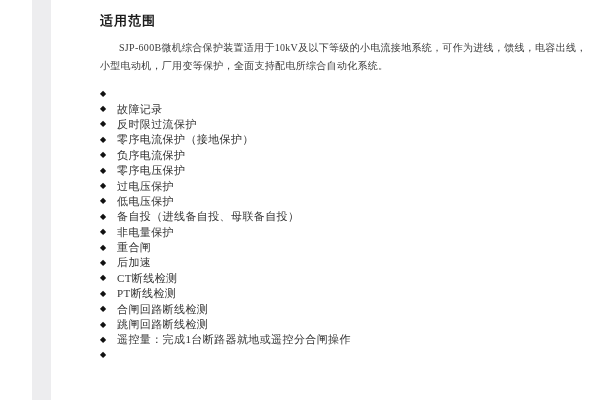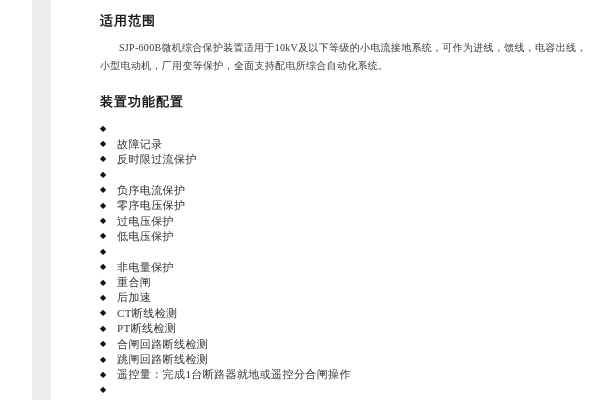--- a/index.html
+++ b/index.html
@@ -78,39 +78,39 @@
 <body>
 
 <div class="screen">
   <div class="gutter"></div>
 
   <div class="content">
     <h2 class="sec-heading">适用范围</h2>
 
     <p class="para">SJP-600B微机综合保护装置适用于10kV及以下等级的小电流接地系统，可作为进线，馈线，电容出线，小型电动机，厂用变等保护，全面支持配电所综合自动化系统。</p>
 
-    <h2 class="sec-heading functions">装置功能配置</h2>
 
     <ul class="features">
   <li>
     <span class="bullet">◆</span>
   </li>
 
   <li>
     <span class="bullet">◆</span>
     <span class="item-text">故障记录</span>
   </li>
 
   <li>
     <span class="bullet">◆</span>
     <span class="item-text">反时限过流保护</span>
   </li>
 
   <li>
     <span class="bullet">◆</span>
+    <span class="item-text">零序电流保护（接地保护）</span>
   </li>
 
   <li>
     <span class="bullet">◆</span>
     <span class="item-text">负序电流保护</span>
   </li>
 
   <li>
     <span class="bullet">◆</span>
     <span class="item-text">零序电压保护</span>
@@ -121,20 +121,21 @@
     <span class="item-text">过电压保护</span>
   </li>
 
   <li>
     <span class="bullet">◆</span>
     <span class="item-text">低电压保护</span>
   </li>
 
   <li>
     <span class="bullet">◆</span>
+    <span class="item-text">备自投（进线备自投、母联备自投）</span>
   </li>
 
   <li>
     <span class="bullet">◆</span>
     <span class="item-text">非电量保护</span>
   </li>
 
   <li>
     <span class="bullet">◆</span>
     <span class="item-text">重合闸</span>

